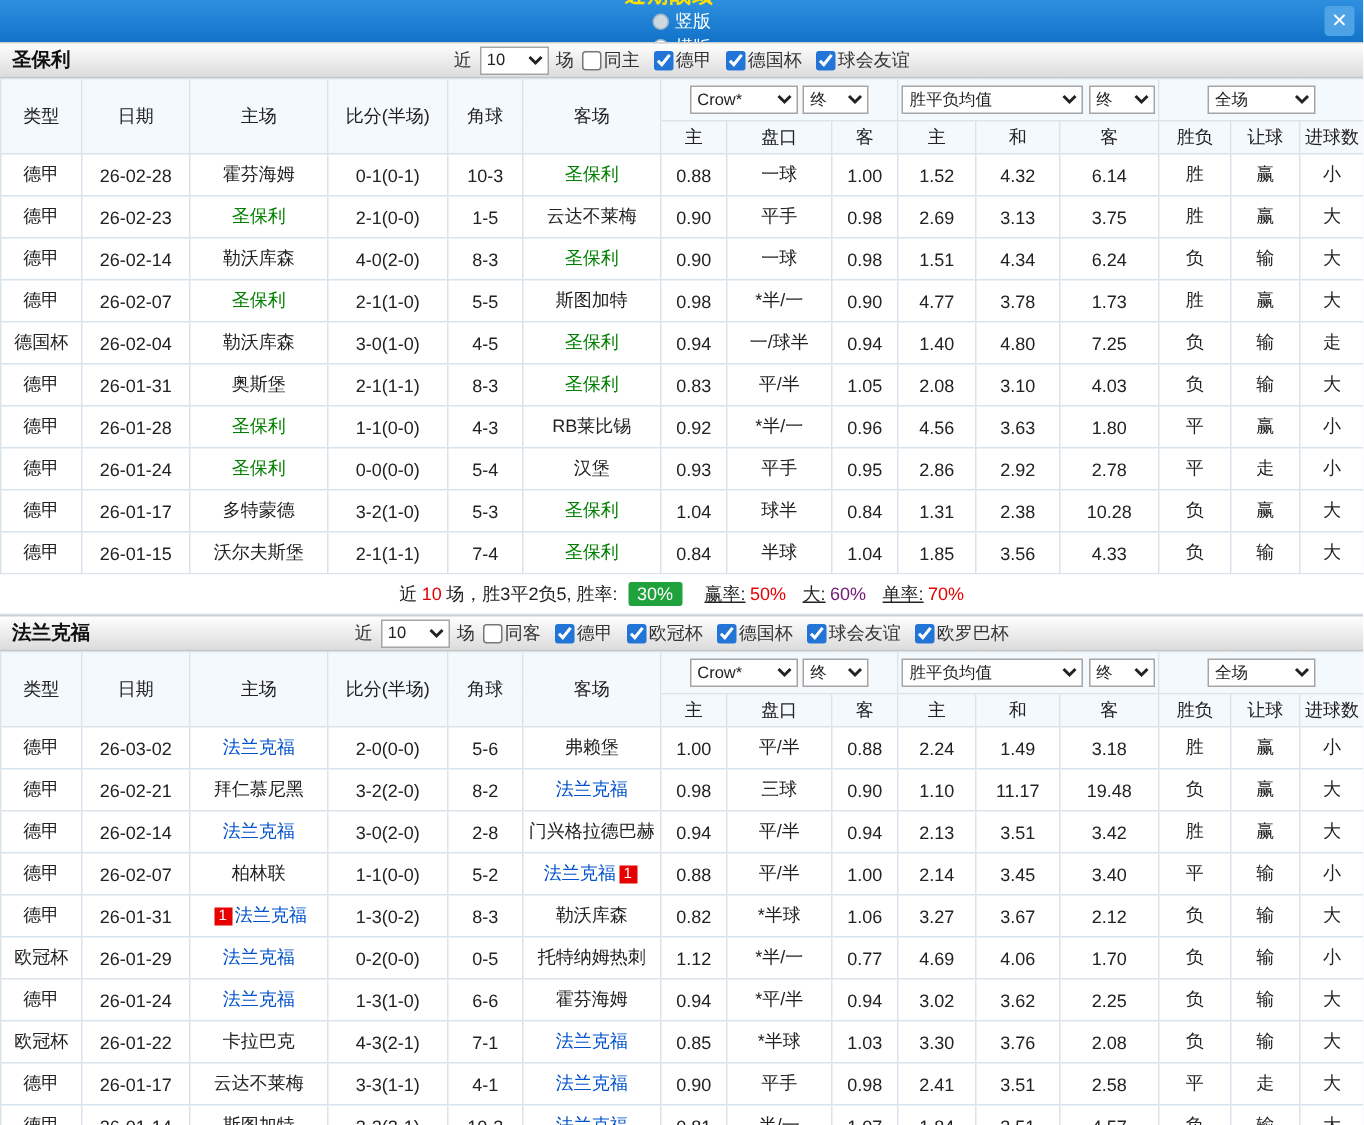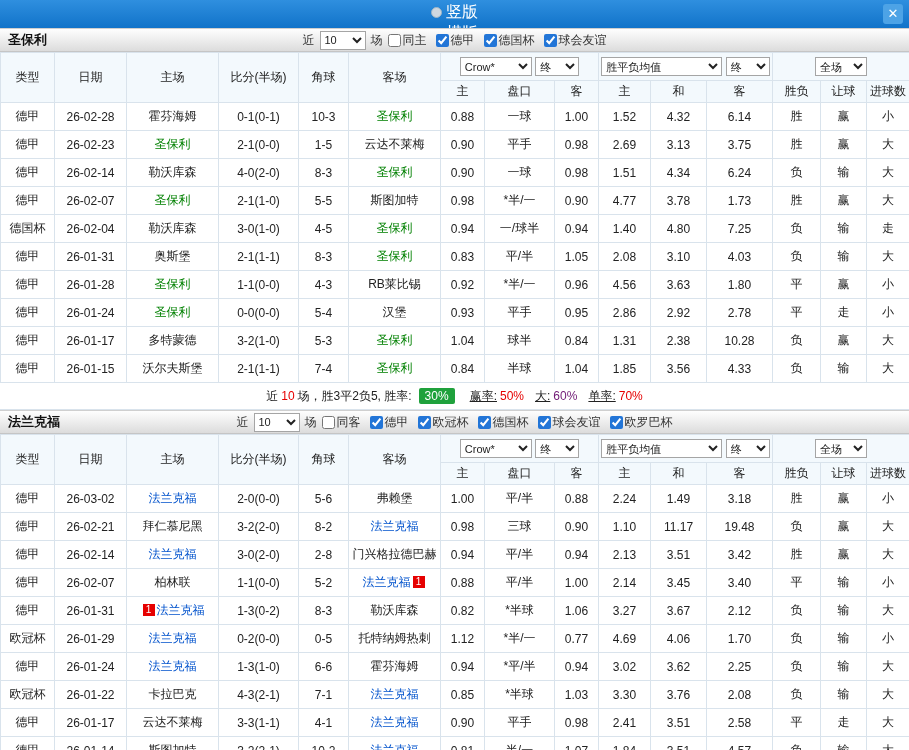--- a/index.html
+++ b/index.html
@@ -4,37 +4,37 @@
 <style>
   *{margin:0;padding:0;box-sizing:border-box}
   html,body{width:909px;height:750px;overflow:hidden;background:#fff;
     font-family:"Liberation Sans","DejaVu Sans",sans-serif;}
   .app{width:909px;height:750px;overflow:hidden;background:#fff;position:relative}
 
   
   .titlebar{height:28px;background:linear-gradient(#2f8fdf,#1173c9);display:flex;
     align-items:center;justify-content:center;position:relative;flex-direction:column;}
   .tb-title{color:#ffe100;font-weight:bold;font-size:14px;margin-right:16px;letter-spacing:1px;}
-  .tb-radio{color:#fff;font-size:16px;display:flex;align-items:center;gap:4px;margin:0 7px;cursor:pointer;}
+  .tb-radio{color:#fff;font-size:12px;display:flex;align-items:center;gap:4px;margin:0 7px;cursor:pointer;}
   .radio-dot{width:11px;height:11px;border-radius:50%;background:#cfd8e0;border:1px solid #9fb6c6;display:inline-block;position:relative;}
   .radio-dot.on{background:#fff;}
   .radio-dot.on::after{content:"";position:absolute;left:2px;top:2px;width:5px;height:5px;border-radius:50%;background:#1173c9;}
   .tb-close{position:absolute;right:6px;top:4px;width:20px;height:20px;background:#4da3e6;color:#fff;
     text-align:center;line-height:20px;font-size:13px;font-weight:bold;border-radius:3px;cursor:pointer;}
 
   
   .teambar{height:24px;background:linear-gradient(#fefefe,#dcdcdc);border-bottom:1px solid #c5c5c5;
     border-top:1px solid #cfcfcf;position:relative;display:flex;align-items:center;justify-content:center;}
   .team-title{position:absolute;left:8px;font-weight:bold;font-size:13px;color:#111;}
   .filterbar{display:flex;align-items:center;gap:5px;font-size:12px;color:#333;}
   .cb-list{display:flex;align-items:flex-end;gap:9px;}
   .cb{display:flex;align-items:center;gap:2px;cursor:pointer;}
   .cb input{width:13px;height:13px;accent-color:#2275d7;}
   select.sel{font-size:11px;height:19px;border:1px solid #a5a5a5;background:#fff;color:#222;}
-  .selw-count{width:46px}.selw-crow{width:72px}.selw-final{width:44px}.selw-avg{width:121px}.selw-full{width:52px}
+  .selw-count{width:46px}.selw-crow{width:72px}.selw-final{width:44px}.selw-avg{width:121px}.selw-full{width:72px}
 
   
   table.mtable{width:909px;border-collapse:collapse;table-layout:fixed;font-size:12px;}
   .mtable th,.mtable td{border:1px solid #d9e3ec;text-align:center;overflow:hidden;white-space:nowrap;padding:0 1px;}
   .mtable thead th{background:#f3f9fd;font-weight:normal;color:#222;}
   .hdr-group th{height:28px;}
   .hdr-sub th{height:22px;}
   .mtable td{height:28px;color:#222;background:#fff;}
   td.type{font-size:12px;}
   .lg-dj{background:#ef8f12;color:#9e2f06;}

